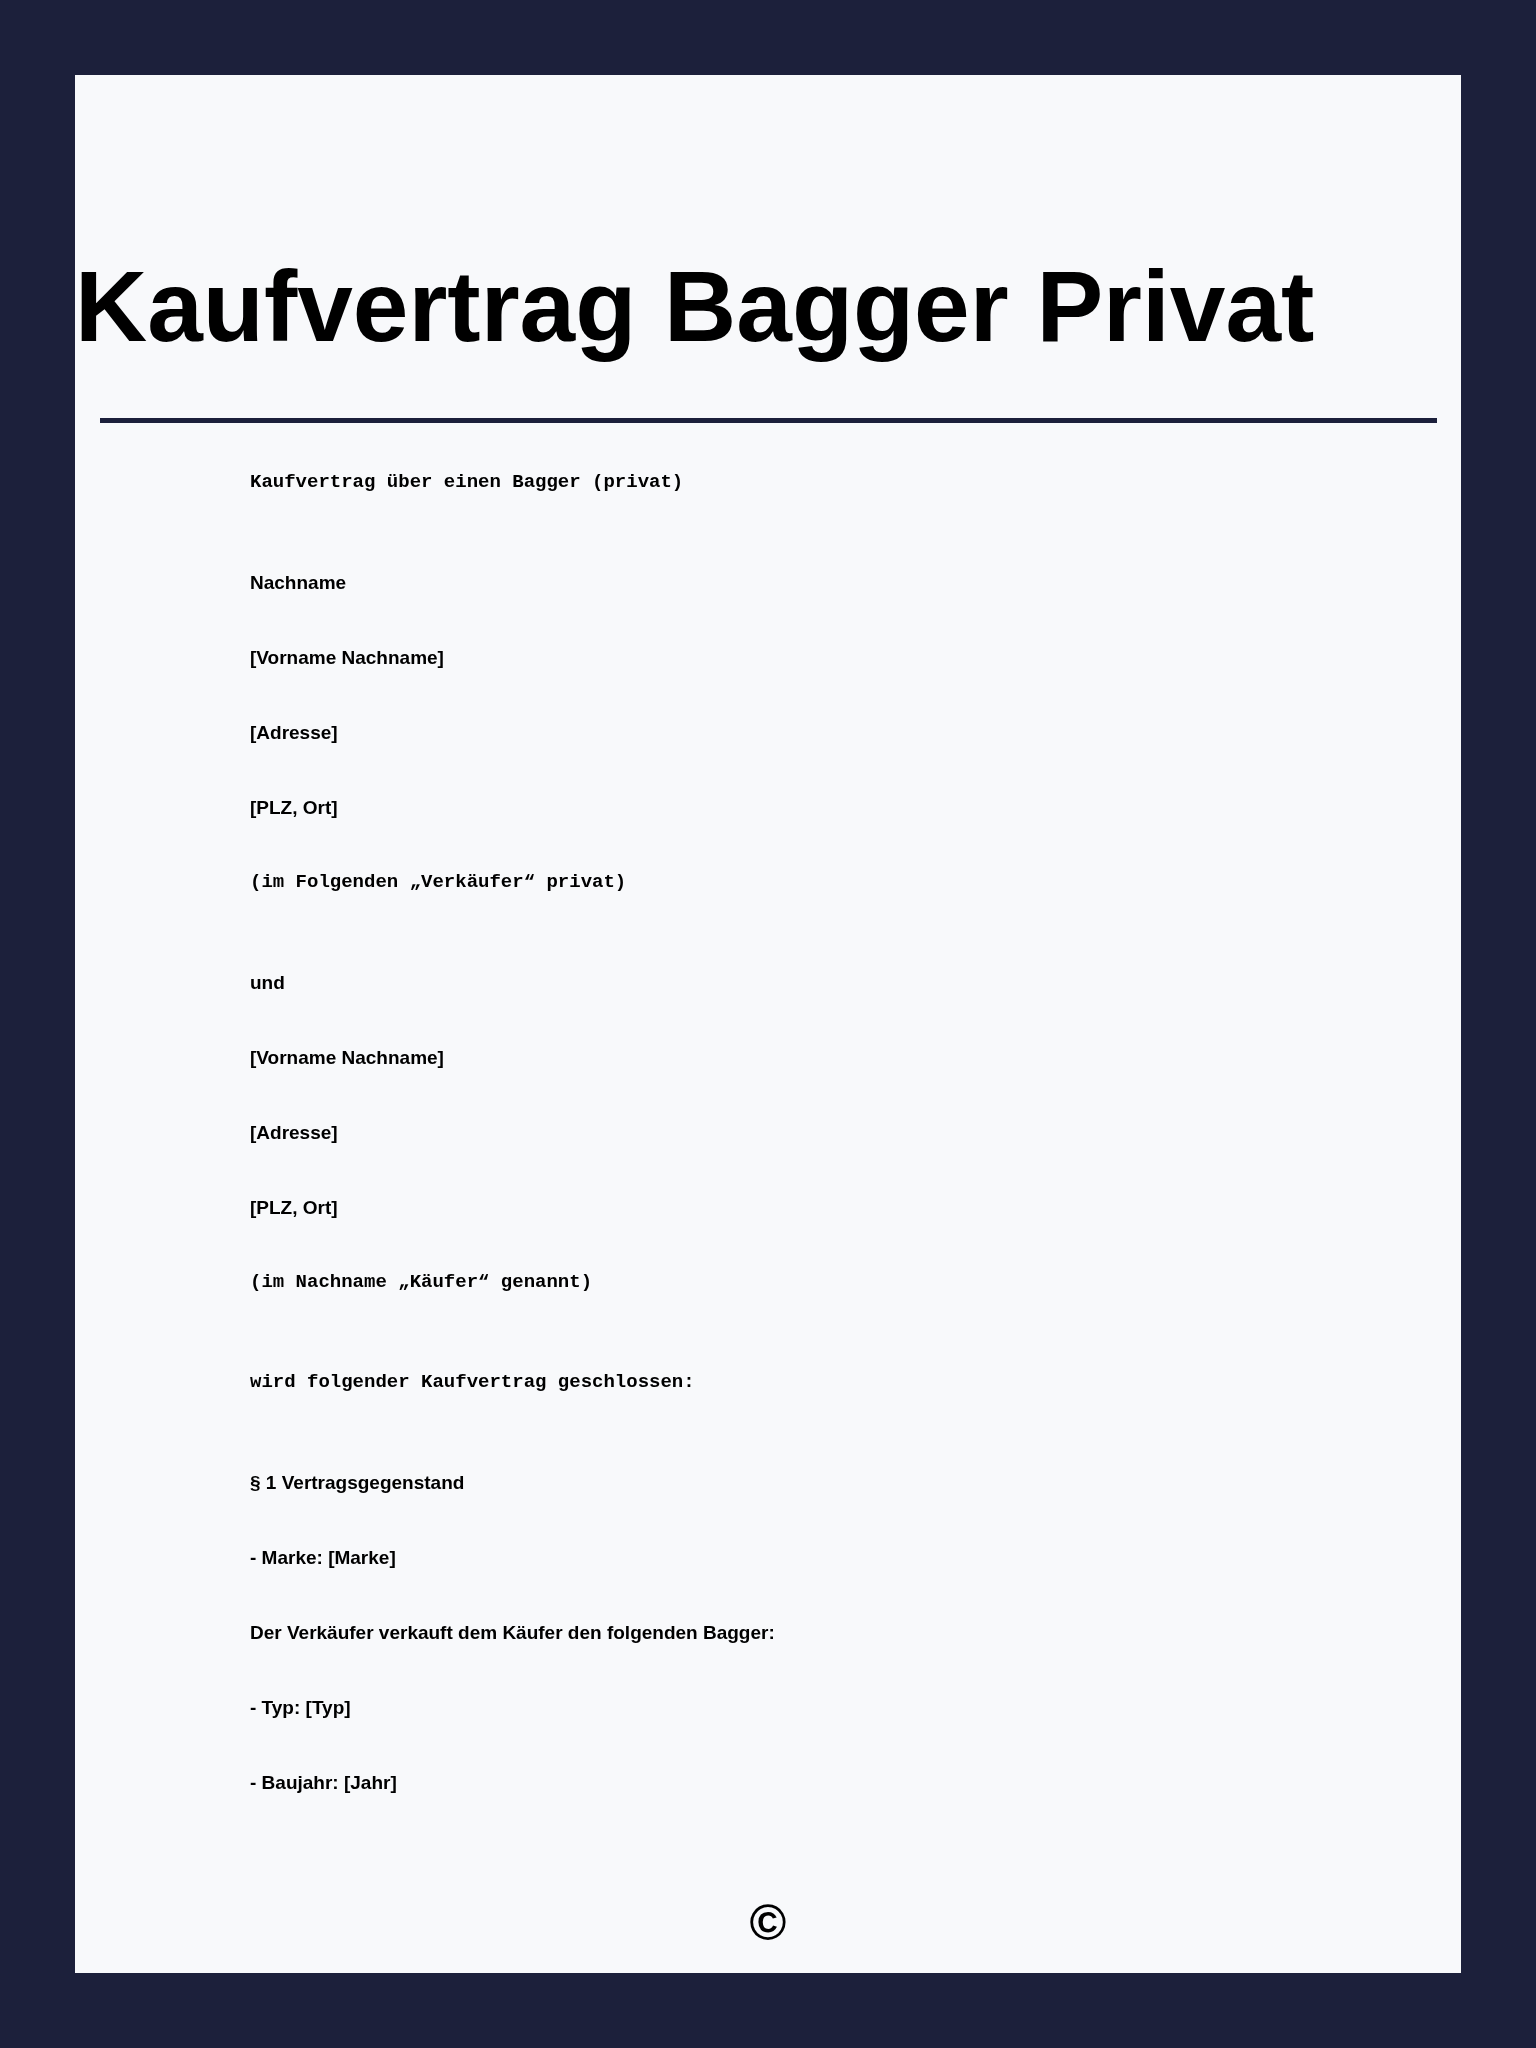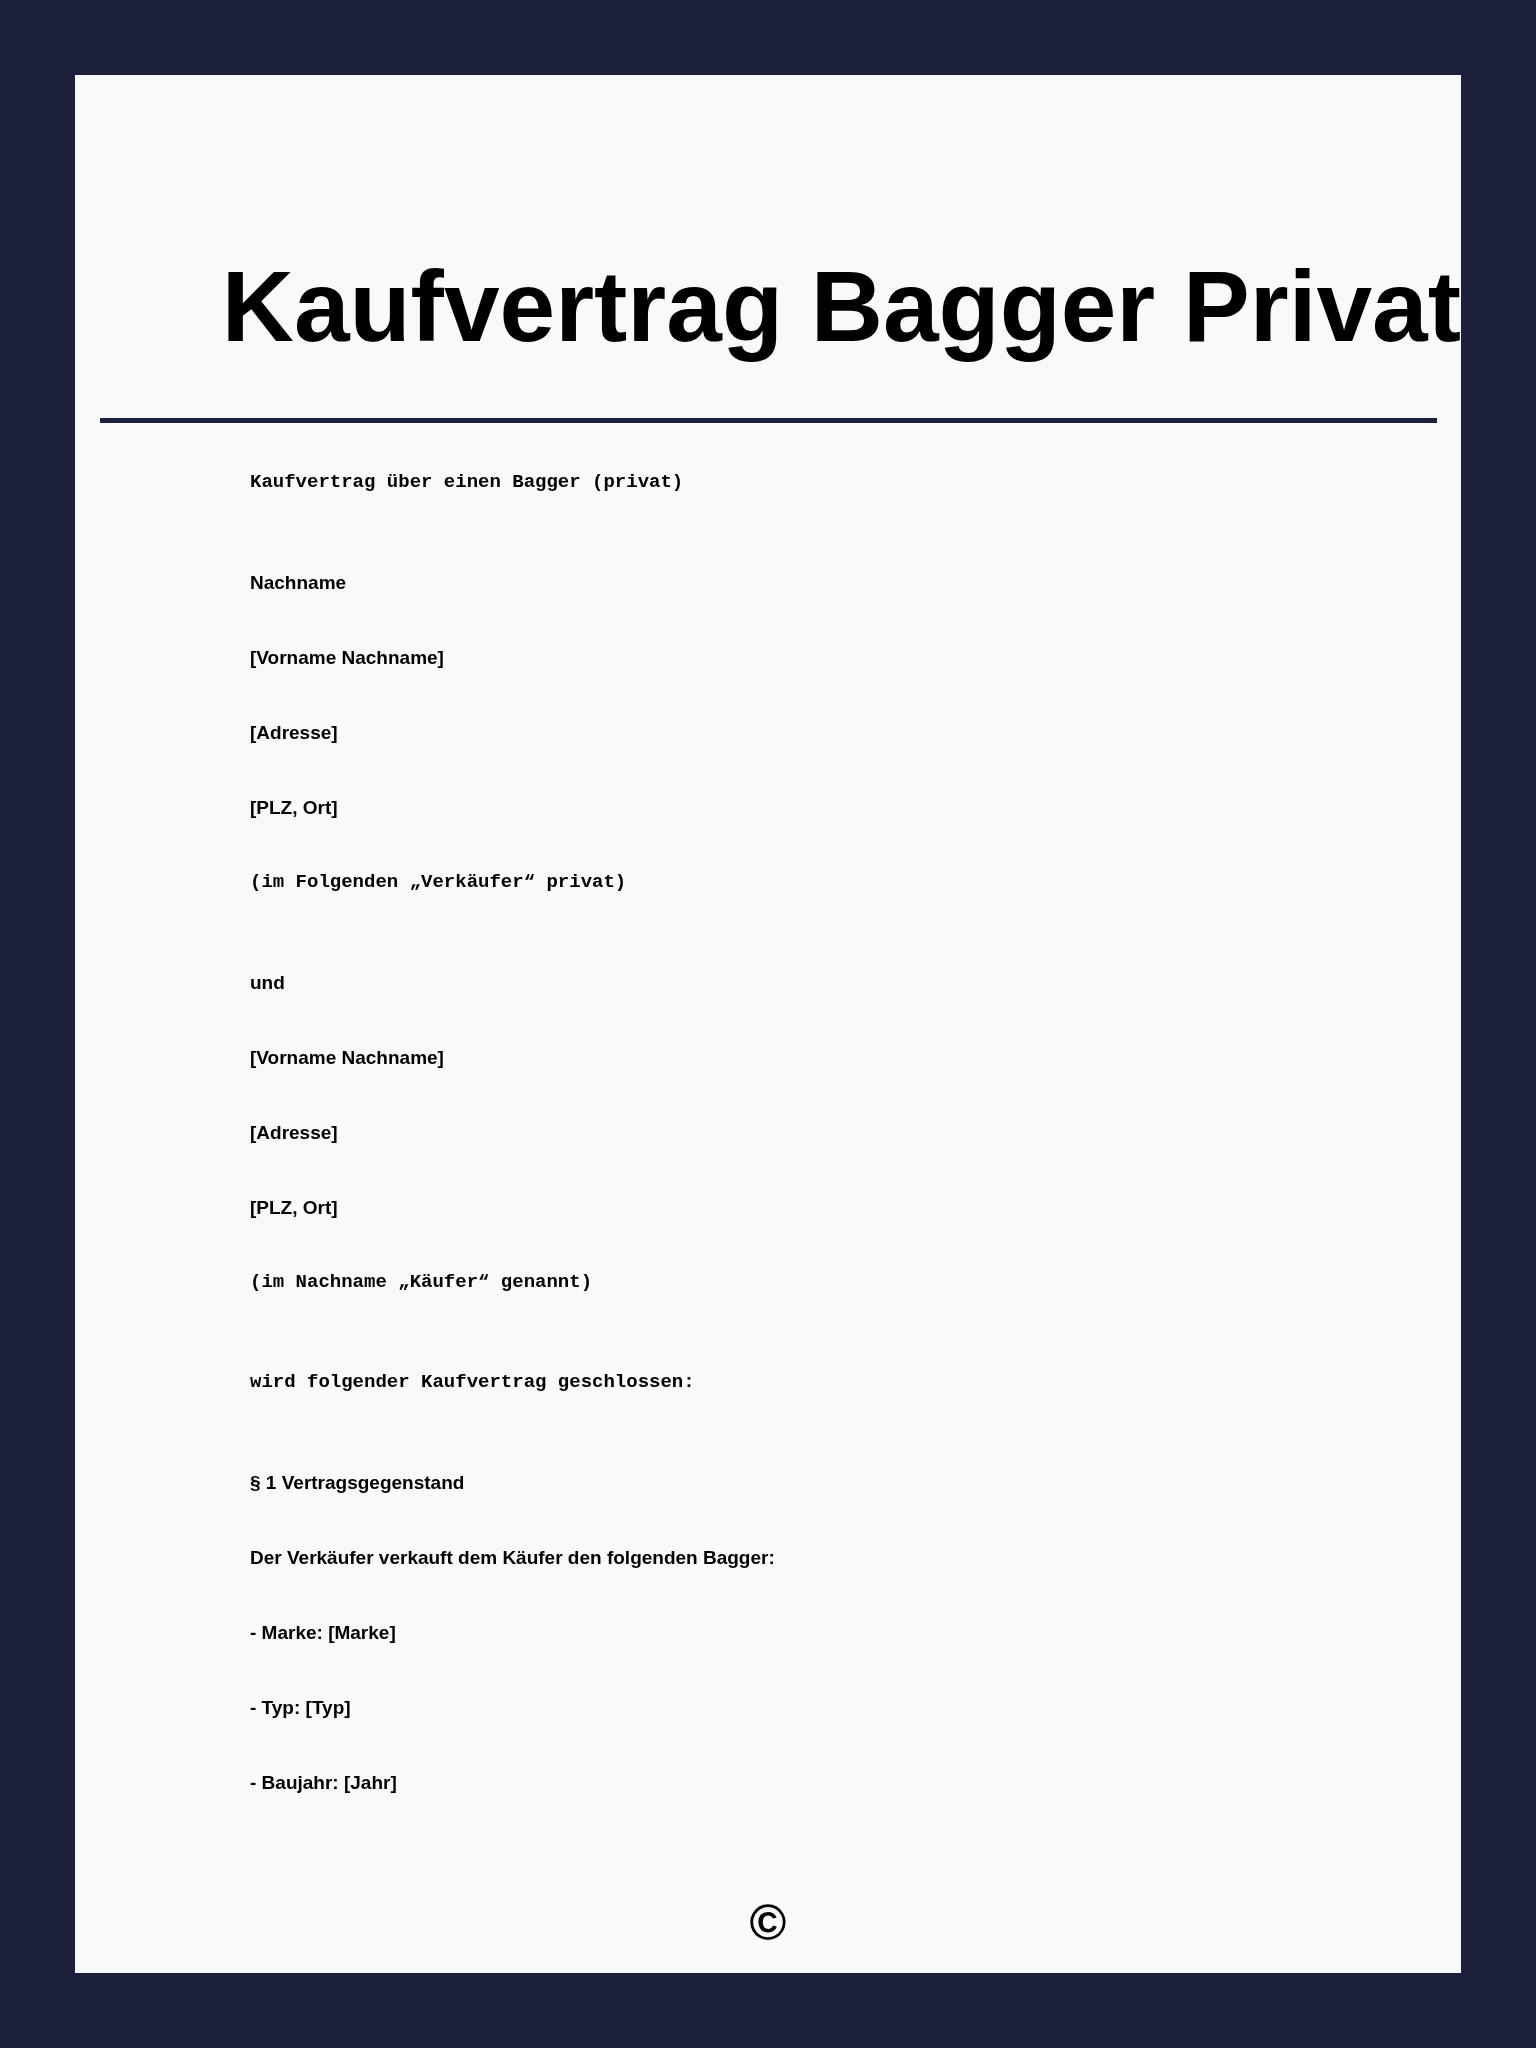--- a/index.html
+++ b/index.html
@@ -20,21 +20,21 @@
       top: 75px;
       width: 1386px;
       height: 1898px;
       background: #f8f9fb;
     }
     .title {
       position: absolute;
       left: 0;
       top: 181px; 
       width: 1386px;
-      text-align: right;
+      text-align: left;
       font-weight: bold;
       font-size: 100px;
       line-height: 100px;
       color: #000;
       margin: 0;
       white-space: nowrap;
     }
     .rule {
       position: absolute;
       left: 25px;   
@@ -94,20 +94,20 @@
 
     <p class="line">und</p>
     <p class="line">[Vorname Nachname]</p>
     <p class="line">[Adresse]</p>
     <p class="line">[PLZ, Ort]</p>
     <p class="line gap-after">(im Nachname „Käufer“ genannt)</p>
 
     <p class="line gap-after">wird folgender Kaufvertrag geschlossen:</p>
 
     <p class="line">§ 1 Vertragsgegenstand</p>
+    <p class="line">- Marke: [Marke]</p>
     <p class="line">Der Verkäufer verkauft dem Käufer den folgenden Bagger:</p>
-    <p class="line">- Marke: [Marke]</p>
     <p class="line">- Typ: [Typ]</p>
     <p class="line">- Baujahr: [Jahr]</p>
   </div>
 
   <div class="copyright">©</div>
 </div>
 
 </body></html>

